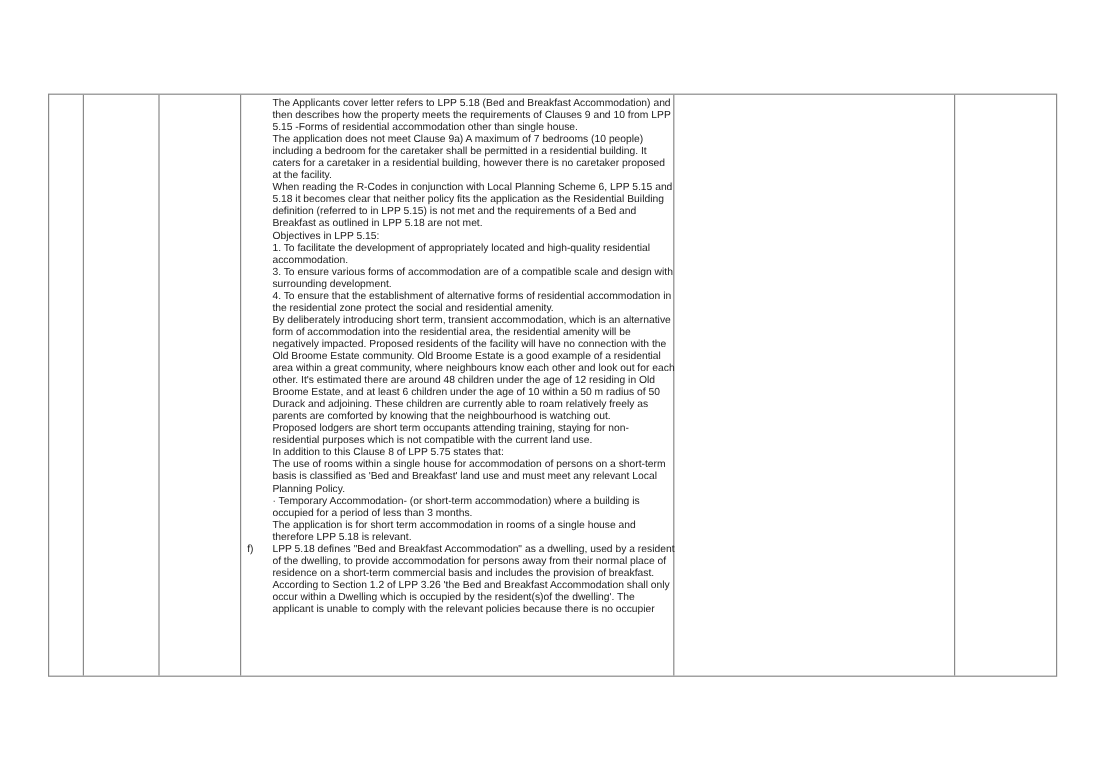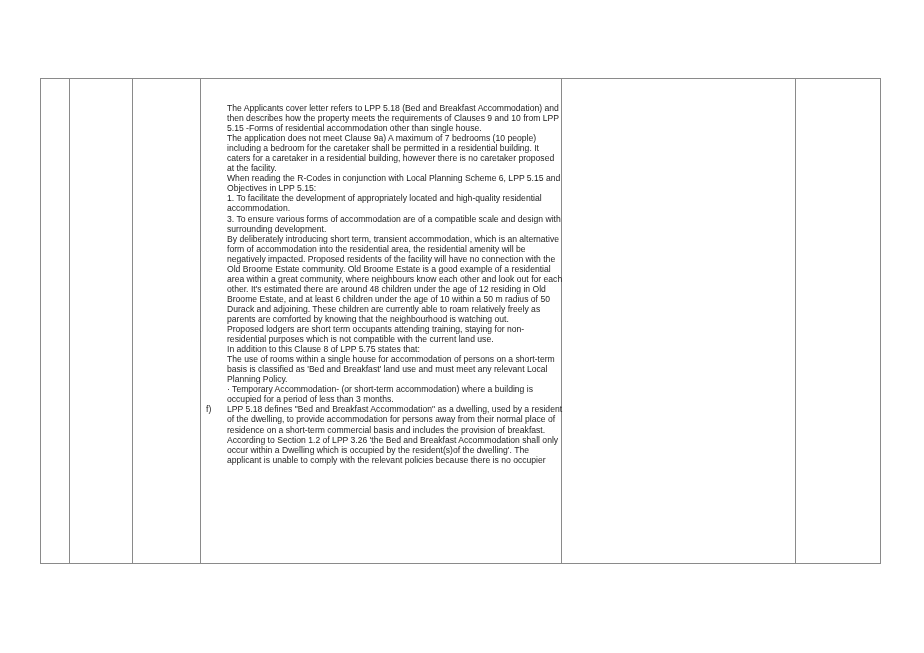--- a/index.html
+++ b/index.html
@@ -1,44 +1,47 @@
 <!DOCTYPE html>
 <html><head>
 <meta charset="utf-8">
 <style>
   html, body { margin:0; padding:0; background:#ffffff; }
   body { width:924px; height:653px; position:relative; overflow:hidden; font-family:"Liberation Sans", sans-serif; }
   .tbl { position:absolute; left:40px; top:78px; width:841px; height:486px; border:1px solid #8a8a8a; box-sizing:border-box; }
   .vline { position:absolute; top:0; bottom:0; width:1px; background:#8a8a8a; }
-  .cell-text { position:absolute; left:186px; top:1px; width:336px; font-size:8.6px; line-height:10.05px; color:#222;margin-top:23px; }
+  .cell-text { position:absolute; left:186px; top:1px; width:336px; font-size:8.6px; line-height:10.05px; color:#222; }
   .para { margin:0; white-space:normal; }
   .item { position:relative; }
   .marker { position:absolute; left:-21px; top:0; }
 </style>
 </head>
 <body>
 
 <div class="tbl">
   <div class="vline" style="left:28px"></div>
   <div class="vline" style="left:91px"></div>
   <div class="vline" style="left:159px"></div>
   <div class="vline" style="left:520px"></div>
   <div class="vline" style="left:754px"></div>
 
   <div class="cell-text">
     <p class="para">The Applicants cover letter refers to LPP 5.18 (Bed and Breakfast Accommodation) and then describes how the property meets the requirements of Clauses 9 and 10 from LPP 5.15 -Forms of residential accommodation other than single house.</p>
     <p class="para">The application does not meet Clause 9a) A maximum of 7 bedrooms (10 people) including a bedroom for the caretaker shall be permitted in a residential building. It caters for a caretaker in a residential building, however there is no caretaker proposed at the facility.</p>
     <p class="para">When reading the R-Codes in conjunction with Local Planning Scheme 6, LPP 5.15 and</p>
+    <p class="para">5.18 it becomes clear that neither policy fits the application as the Residential Building definition (referred to in LPP 5.15) is not met and the requirements of a Bed and Breakfast as outlined in LPP 5.18 are not met.</p>
     <p class="para">Objectives in LPP 5.15:</p>
     <p class="para">1. To facilitate the development of appropriately located and high-quality residential accommodation.</p>
     <p class="para">3. To ensure various forms of accommodation are of a compatible scale and design with surrounding development.</p>
+    <p class="para">4. To ensure that the establishment of alternative forms of residential accommodation in the residential zone protect the social and residential amenity.</p>
     <p class="para">By deliberately introducing short term, transient accommodation, which is an alternative form of accommodation into the residential area, the residential amenity will be negatively impacted. Proposed residents of the facility will have no connection with the Old Broome Estate community. Old Broome Estate is a good example of a residential area within a great community, where neighbours know each other and look out for each other. It's estimated there are around 48 children under the age of 12 residing in Old Broome Estate, and at least 6 children under the age of 10 within a 50 m radius of 50 Durack and adjoining. These children are currently able to roam relatively freely as parents are comforted by knowing that the neighbourhood is watching out.</p>
     <p class="para">Proposed lodgers are short term occupants attending training, staying for non-residential purposes which is not compatible with the current land use.</p>
     <p class="para">In addition to this Clause 8 of LPP 5.75 states that:</p>
     <p class="para">The use of rooms within a single house for accommodation of persons on a short-term basis is classified as 'Bed and Breakfast' land use and must meet any relevant Local Planning Policy.</p>
     <p class="para">· Temporary Accommodation- (or short-term accommodation) where a building is occupied for a period of less than 3 months.</p>
+    <p class="para">The application is for short term accommodation in rooms of a single house and therefore LPP 5.18 is relevant.</p>
     <div class="item">
       <span class="marker">f)</span>
       <p class="para">LPP 5.18 defines "Bed and Breakfast Accommodation" as a dwelling, used by a resident of the dwelling, to provide accommodation for persons away from their normal place of residence on a short-term commercial basis and includes the provision of breakfast.</p>
       <p class="para">According to Section 1.2 of LPP 3.26 'the Bed and Breakfast Accommodation shall only occur within a Dwelling which is occupied by the resident(s)of the dwelling'. The applicant is unable to comply with the relevant policies because there is no occupier</p>
     </div>
   </div>
 </div>
 
 </body></html>

